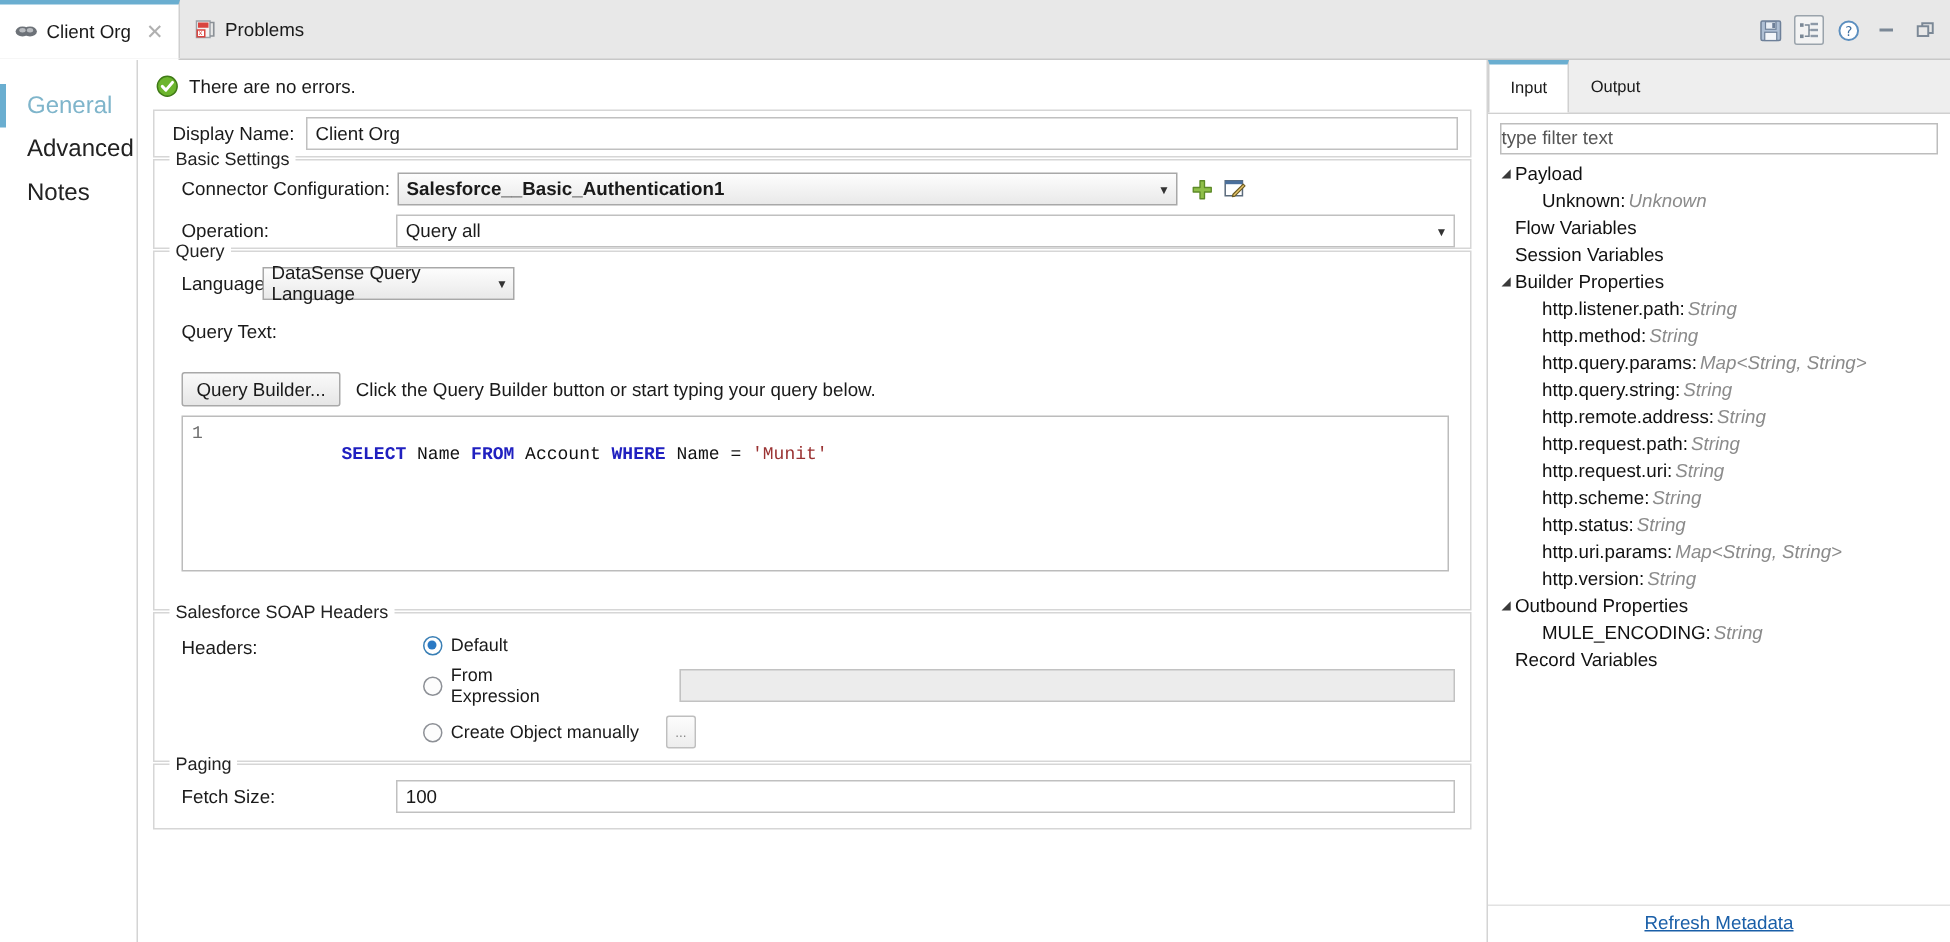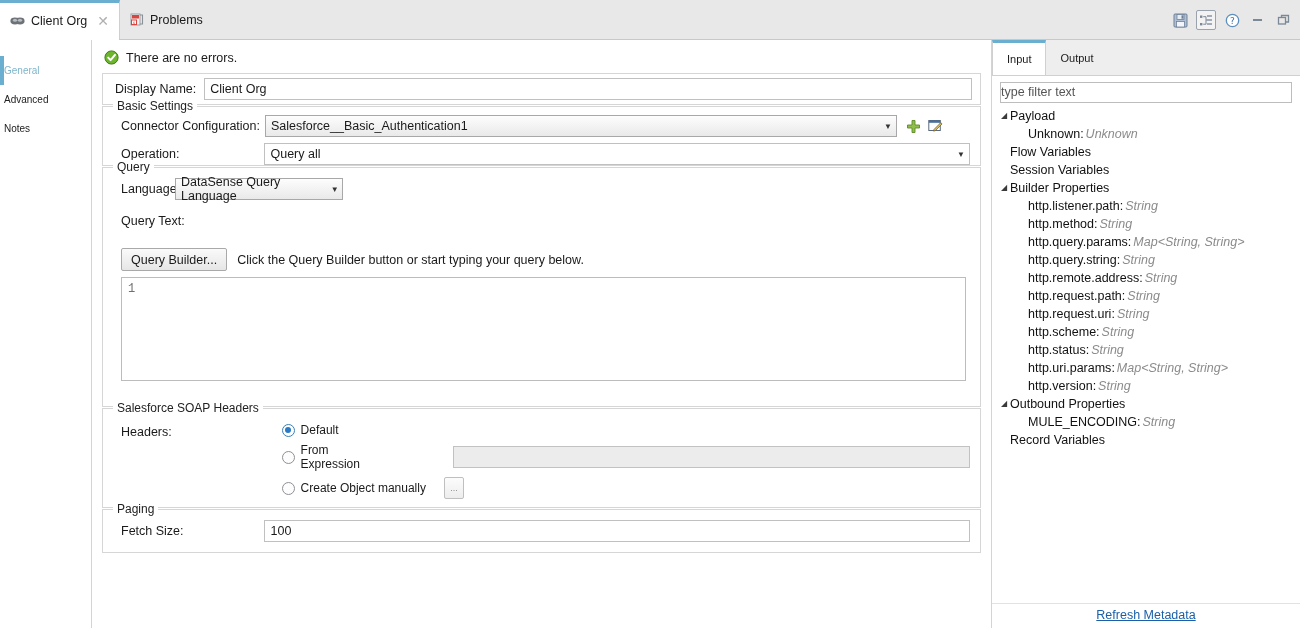--- a/index.html
+++ b/index.html
@@ -57,21 +57,22 @@
 
   
   .leftnav {
     width: 92px; flex: 0 0 92px;
     background: #ffffff;
     border-right: 1px solid #d4d4d4;
     padding-top: 16px;
   }
   .nav-item {
     height: 29px; line-height: 29px;
-    font-size: 10px;
+    padding-left: 14px;
+    font-size: 16px;
     color: #222;
     border-left: 4px solid transparent;
     cursor: default;
   }
   .nav-item.active {
     color: #7fb5cb;
     border-left: 4px solid #6aaed0;
   }
 
   
@@ -326,21 +327,21 @@
     <div class="panel" style="height:32px;display:flex;align-items:center;padding:0 8px;">
       <span class="row-label" style="margin-left:4px;">Display Name:</span>
       <span class="txtfield" style="flex:1 1 auto;margin-left:8px;">Client Org</span>
     </div>
 
     <div class="panel group" style="height:60px;">
       <span class="group-title">Basic Settings</span>
 
       <div class="row" style="margin-top:4px;">
         <span class="row-label" style="width:152px;padding-left:8px;">Connector Configuration:</span>
-        <span class="combo" style="width:632px;">
+        <span class="combo" style="width:520px;font-weight:bold;">
           <span>Salesforce__Basic_Authentication1</span>
           <span class="arrow">▼</span>
         </span>
         <span style="margin-left:9px;">
           <svg class="icon-svg" width="15" height="15" viewBox="0 0 15 15">
             <path d="M6 1.5 H9 V6 H13.5 V9 H9 V13.5 H6 V9 H1.5 V6 H6 Z" fill="#8fbf4a" stroke="#5d8a27" stroke-width="0.9" stroke-linejoin="round"></path>
           </svg>
         </span>
         <span style="margin-left:7px;">
           <svg class="icon-svg" width="15" height="15" viewBox="0 0 15 15">
@@ -376,20 +377,23 @@
       </div>
 
       <div class="row" style="margin-top:20px;">
         <button class="btn" style="margin-left:8px;">Query Builder...</button>
         <span class="row-label" style="margin-left:10px;">Click the Query Builder button or start typing your query below.</span>
       </div>
 
       <div class="codebox" style="margin-left:8px;margin-right:4px;">
         <div class="codeline">
           <span class="lineno">1</span>
+          <span>
+            <span class="kw">SELECT</span><span class="op"> </span><span class="id">Name</span><span class="op"> </span><span class="kw">FROM</span><span class="op"> </span><span class="id">Account</span><span class="op"> </span><span class="kw">WHERE</span><span class="op"> </span><span class="id">Name</span><span class="op"> = </span><span class="str">'Munit'</span>
+          </span>
         </div>
       </div>
     </div>
 
     <div class="panel group" style="height:100px;">
       <span class="group-title">Salesforce SOAP Headers</span>
 
       <div style="display:flex;margin-top:4px;">
         <span class="row-label" style="width:170px;padding-left:8px;padding-top:8px;">Headers:</span>
 

